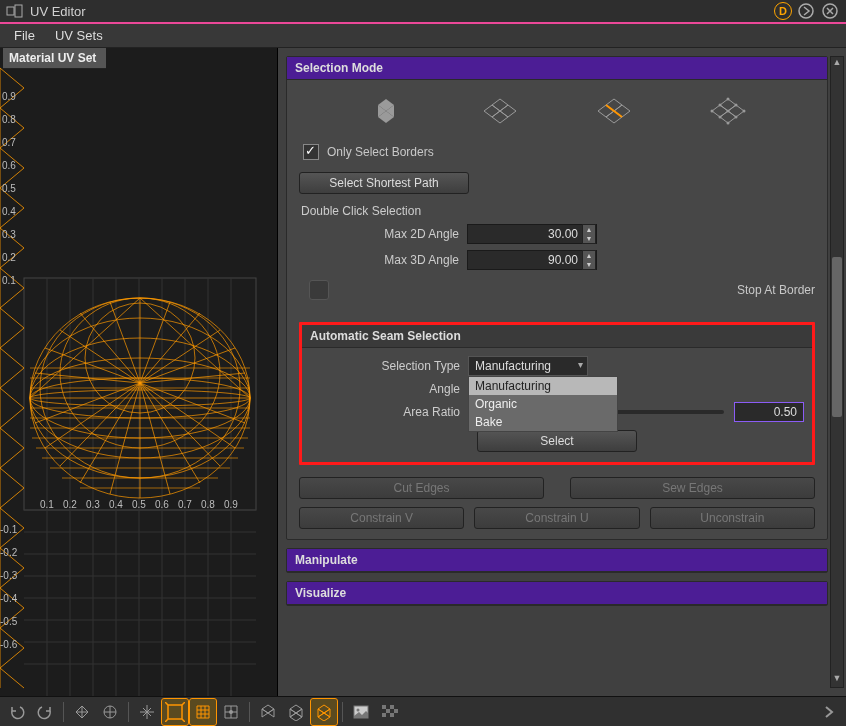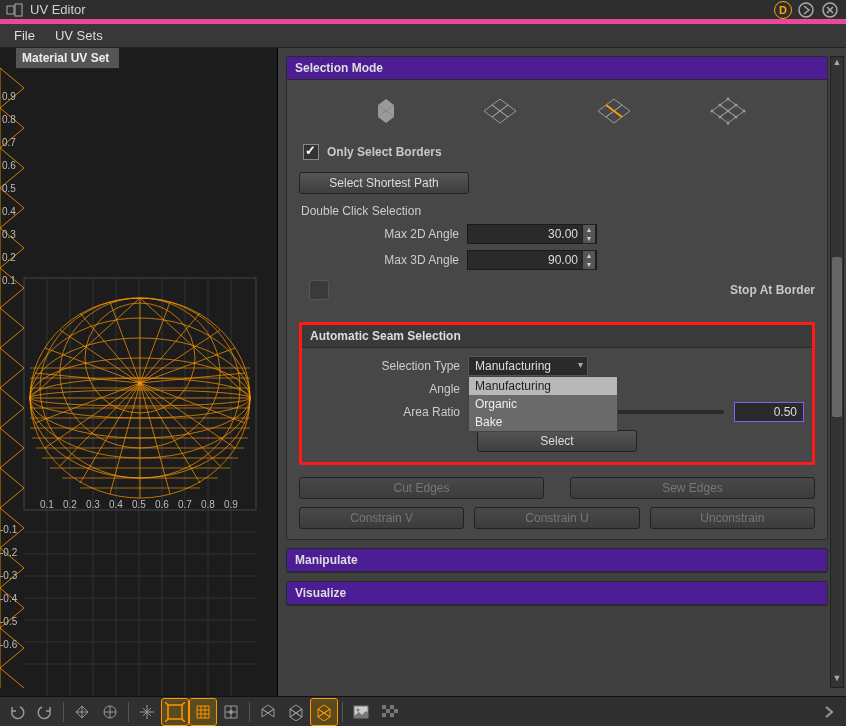--- a/index.html
+++ b/index.html
@@ -1,50 +1,50 @@
 <!DOCTYPE html>
 <html><head>
 <meta charset="utf-8">
 <style>
   * { box-sizing: border-box; margin: 0; padding: 0; font-family: "Segoe UI", Tahoma, sans-serif; }
   body { width: 846px; height: 726px; background: #3a3a3a; color: #c8c8c8; font-size: 12px; overflow: hidden; position: relative; }
 
   
-  .titlebar { height: 24px; background: #2e2e2e; display: flex; align-items: center; padding: 0 6px; border-bottom: 5px solid #ec4899; }
+  .titlebar { height: 24px; background: #2e2e2e; display: flex; align-items: center; padding: 0 6px; border-bottom: 2px solid #ec4899; }
   .titlebar .app-icon { width: 18px; height: 18px; margin-right: 6px; display:flex; align-items:center; justify-content:center; }
   .titlebar .title { flex: 1; font-size: 13px; color: #d0d0d0; }
   .titlebar .tbtn { width: 20px; height: 20px; margin-left: 4px; display:flex; align-items:center; justify-content:center; cursor:pointer; }
   .titlebar .dock { color: #ffa500; font-weight: bold; border:1.5px solid #ffa500; border-radius:50%; width:18px; height:18px; font-size:11px; }
 
   
   .menubar { height: 24px; background: #383838; display:flex; align-items:center; padding: 0 4px; border-bottom:1px solid #222; }
   .menubar .mitem { padding: 3px 10px; font-size: 13px; color:#ddd; cursor:pointer; }
 
   
   .main { display:flex; height: 648px; }
   .left-pane { width: 278px; background:#1c1c1c; position:relative; overflow:hidden; border-right:1px solid #000; }
   .right-pane { flex:1; background:#404040; position:relative; overflow:hidden; }
 
   
-  .left-tab { position:absolute; top:0; left:16px; background:#555; padding:3px 10px 3px 6px; font-size:12px; color:#eee; border-bottom:1px solid #222; z-index:5; font-weight:bold; }
+  .left-tab { position:absolute; top:0; left:3px; background:#555; padding:3px 10px 3px 6px; font-size:12px; color:#eee; border-bottom:1px solid #222; z-index:5; font-weight:bold; }
   
   
   .uv-viewport { position:absolute; inset:0; }
 
   
   .panel-scroll { position:absolute; inset:8px 18px 8px 8px; overflow:hidden; }
   .section { background:#474747; border:1px solid #2a2a2a; border-radius:2px; margin-bottom:8px; }
   .section-header { background:#4c1d95; padding:4px 8px; font-weight:bold; font-size:12px; color:#ddd; border-bottom:1px solid #2a2a2a; }
   .section-body { padding:10px 12px; }
 
   
   .mode-row { display:flex; justify-content:space-around; align-items:center; padding:6px 30px 14px; }
   .mode-icon { width:40px; height:30px; display:flex; align-items:center; justify-content:center; cursor:pointer; }
 
-  .check-row { display:flex; align-items:center; gap:8px; padding:4px 0 12px 4px;font-weight:bold; }
+  .check-row { display:flex; align-items:center; gap:8px; padding:4px 0 12px 4px; }
   .chk { width:16px; height:16px; border:1px solid #888; background:#333; position:relative; cursor:pointer; }
   .chk.checked::after { content:"✓"; color:#fff; font-size:13px; position:absolute; top:-2px; left:1px; }
   .chk.small { width:20px; height:20px; border-radius:3px; background:#3a3a3a; border:1px solid #555; }
 
   .btn { background: linear-gradient(#555,#3e3e3e); border:1px solid #222; color:#ddd; padding:3px 20px; border-radius:3px; cursor:pointer; font-size:12px; text-align:center; }
   .btn.disabled { color:#777; background:linear-gradient(#484848,#3c3c3c); cursor:default; }
   .btn.wide { display:block; width:160px; margin:0 auto; }
 
   .subheading { font-size:12px; color:#ccc; margin:10px 0 6px 2px; }
 

